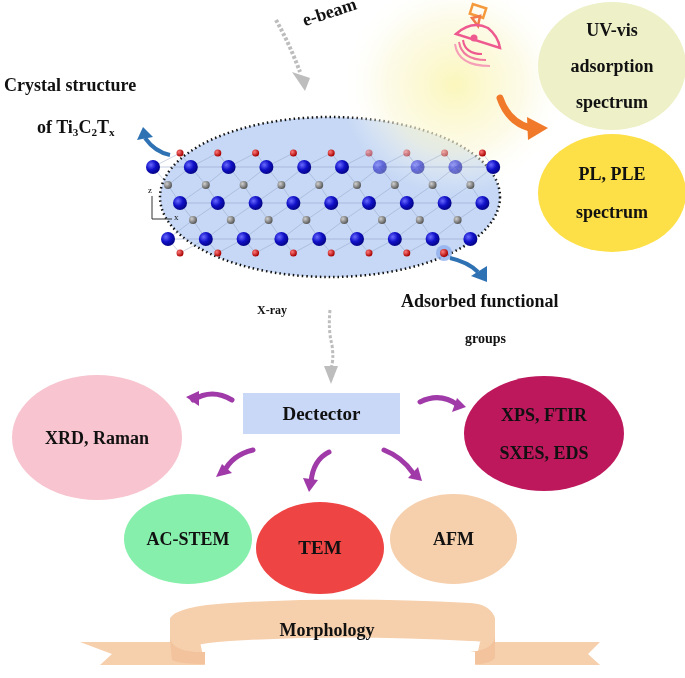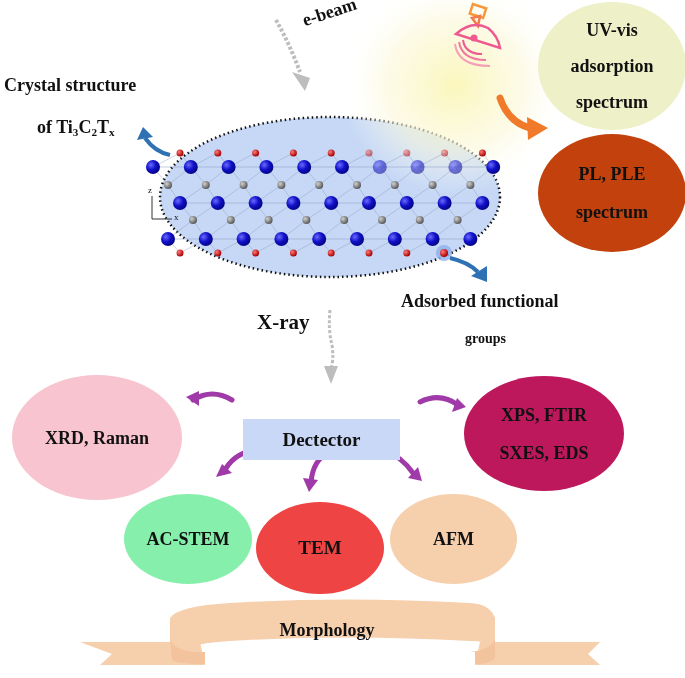--- a/index.html
+++ b/index.html
@@ -1,18 +1,18 @@
 <!DOCTYPE html>
 <html><head>
 <meta charset="utf-8">
 <style>
   html, body { margin:0; padding:0; background:#ffffff; }
   body { width:685px; height:678px; position:relative; overflow:hidden;
          font-family:"Liberation Serif", serif; font-weight:bold; color:#111; }
-  .abs { position:absolute;margin-top:26px; }
+  .abs { position:absolute; }
   .lbl { position:absolute; font-weight:bold; white-space:nowrap; line-height:1; }
   .bubble { position:absolute; border-radius:50%; display:flex; flex-direction:column;
             align-items:center; justify-content:center; text-align:center; }
   .bubble span { display:block; font-weight:bold; }
   svg { position:absolute; left:0; top:0; overflow:visible; }
   sub { font-size:0.62em; vertical-align:-0.3em; line-height:0; }
 </style>
 </head>
 <body>
 
@@ -288,26 +288,26 @@
 <div class="lbl" style="left:174px; top:213px; font-size:9px; font-weight:normal;">x</div>
 
 <div class="lbl" style="left:401px; top:292px; font-size:18px;">Adsorbed functional</div>
 <div class="lbl" style="left:465px; top:332px; font-size:14px;">groups</div>
 
 <div class="bubble" style="left:538px; top:2px; width:148px; height:128px; background:#eef0c8; font-size:18px; line-height:36px;">
   <span>UV-vis</span>
   <span>adsorption</span>
   <span>spectrum</span>
 </div>
-<div class="bubble" style="left:538px; top:134px; width:148px; height:118px; background:#c2410c; font-size:18px; line-height:38px;">
+<div class="bubble" style="left:538px; top:134px; width:148px; height:118px; background:#fde047; font-size:18px; line-height:38px;">
   <span>PL, PLE</span>
   <span>spectrum</span>
 </div>
 
-<div class="lbl" style="left:257px; top:312px; font-size:21px;">X-ray</div>
+<div class="lbl" style="left:257px; top:304px; font-size:12px;">X-ray</div>
 
 <div class="abs" style="left:243px; top:393px; width:157px; height:41px; background:#c8d8f6; display:flex; align-items:center; justify-content:center;">
   <span style="font-size:19px;">Dectector</span>
 </div>
 
 <div class="bubble" style="left:12px; top:375px; width:170px; height:125px; background:#f7c4cf; font-size:18px; line-height:38px;">
   <span>XRD, Raman</span>
 </div>
 <div class="bubble" style="left:464px; top:376px; width:160px; height:115px; background:#be185d; font-size:18px; line-height:38px;">
   <span>XPS, FTIR</span>

